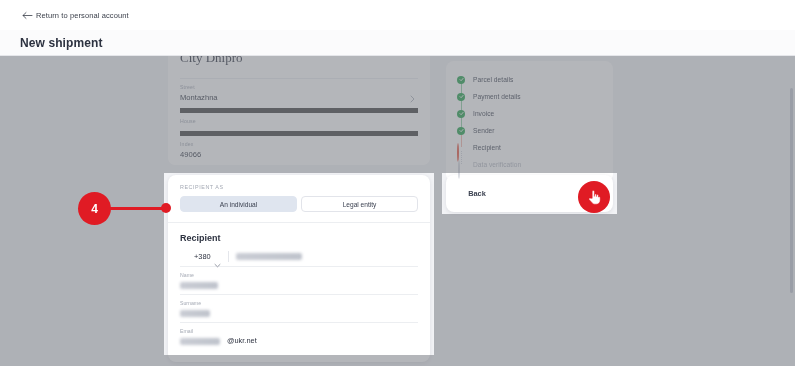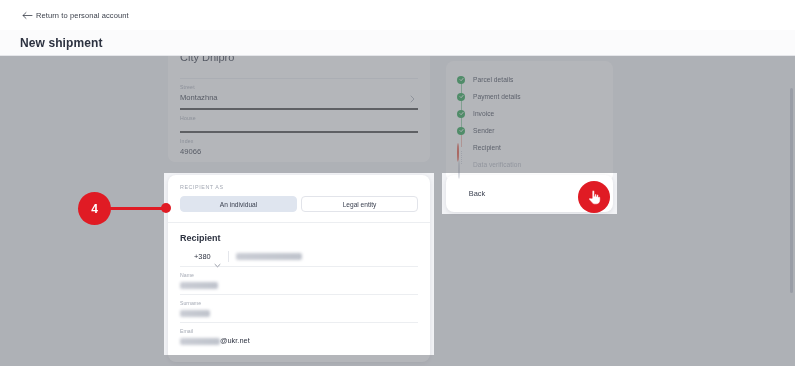--- a/index.html
+++ b/index.html
@@ -73,21 +73,21 @@
   .addr-card {
     position: absolute;
     left: 168px; top: 0px;
     width: 262px;
     background: #ffffff;
     border-radius: 0 0 7px 7px;
     padding: 0 12px;
   }
   .field {
     position: relative;
-    border-bottom: 2px solid #404040;
+    border-bottom: 5px solid #404040;
     padding: 5px 0 5px 0;
     min-height: 23px;
   }
   .field:last-child { border-bottom: none; }
   .field-label {
     font-size: 5.2px;
     color: #a4a9b4;
     letter-spacing: .15px;
     line-height: 7px;
     display: block;
@@ -113,21 +113,22 @@
     width: 7px; height: 9px;
   }
   .field-cut {
     height: 12px;
     overflow: hidden;
     border-bottom: 1px solid #eceef1;
     padding: 0;
   }
   .field-cut .field-value {
     margin-top: -4px;
-    font-size: 11px;
+    font-size: 13px;
+    font-family: Liberation Serif, serif;
   }
 
   
   .recip-card {
     position: absolute;
     left: 168px; top: 119px;
     width: 262px;
     background: #ffffff;
     border-radius: 8px;
     box-shadow: 0 1px 4px rgba(25,30,45,.10);
@@ -225,20 +226,21 @@
     height: 10px;
     margin-top: 1px;
   }
   .nm-blur  { width: 38px; }
   .sur-blur { width: 30px; }
   .em-blur  { width: 40px; }
   .email-suffix {
     font-size: 7.4px;
     color: #2d3240;
     line-height: 10px;
+    padding-left: 7px;
   }
 
   
   .status-card {
     position: absolute;
     left: 446px; top: 5px;
     width: 167px;
     background: #ffffff;
     border-radius: 8px;
     padding: 10px 0 9px 0;
@@ -313,20 +315,21 @@
   .back-btn {
     width: 46px; height: 20px;
     display: flex;
     align-items: center;
     justify-content: center;
     font-size: 7.4px;
     color: #3b4150;
     cursor: pointer;
     background: transparent;
     border: none;
+    font-weight: bold;
   }
   .continue-btn {
     flex: 1;
     height: 20px;
     border-radius: 4px;
     background: #2ec363;
     color: #ffffff;
     font-size: 7.4px;
     display: flex;
     align-items: center;

